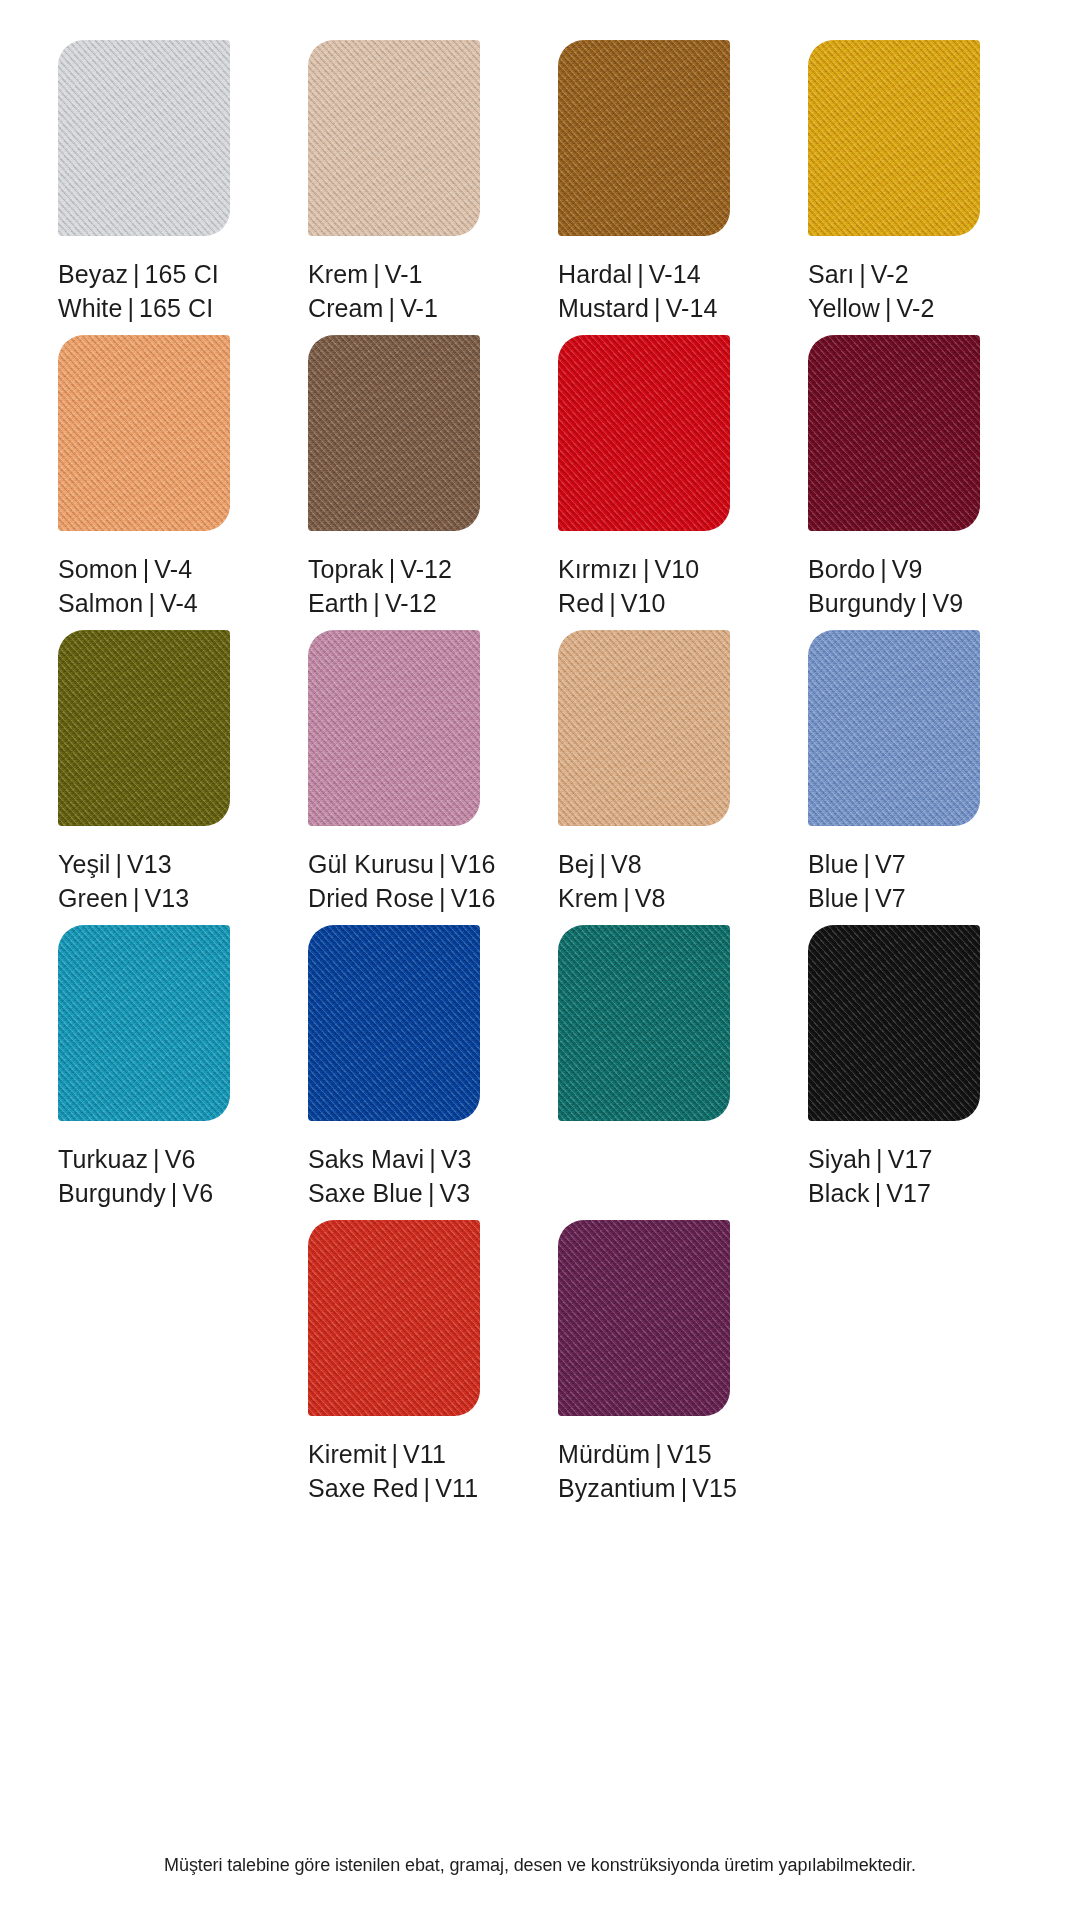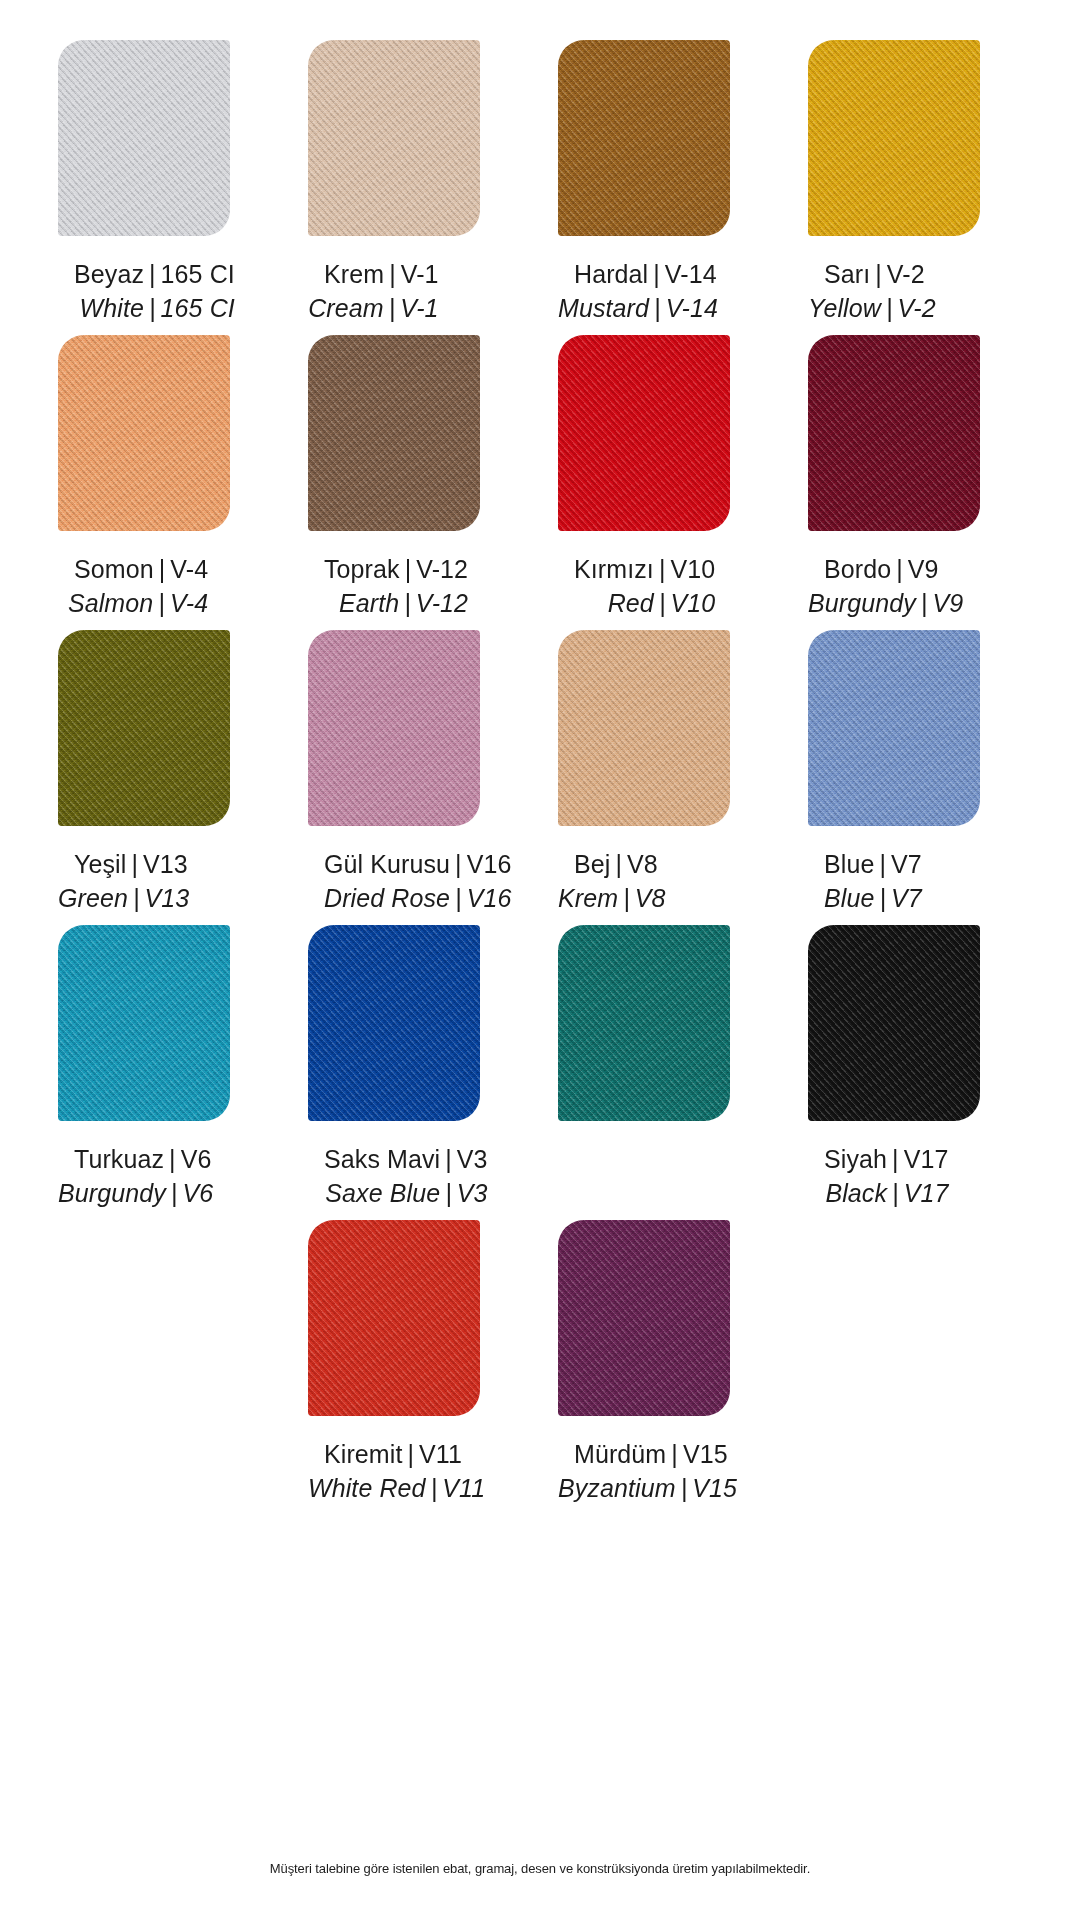--- a/index.html
+++ b/index.html
@@ -111,44 +111,41 @@
     margin-left: 18px;
     line-height: 1.34;
     white-space: nowrap;
   }
 
   .label-tr {
     font-size: 25px;
     font-weight: 400;
     letter-spacing: 0.1px;
     color: #1c1c1c;
-    margin-left: 16px;
   }
 
   .label-en {
     font-size: 25px;
-    font-style: italic;
     font-weight: 400;
     letter-spacing: 0.1px;
     color: #1c1c1c;
-    text-align: right;
   }
 
   .sep {
     padding: 0 5px;
     font-weight: 300;
   }
 
   .footer {
     position: absolute;
     left: 0;
     bottom: 44px;
     width: 1080px;
     text-align: center;
-    font-size: 13px;
+    font-size: 18px;
     letter-spacing: -0.1px;
     color: #1d1d1d;
   }
 </style>
 </head>
 <body>
 
 <div class="sheet">
 
   <div class="grid" id="swatch-grid">
@@ -257,21 +254,21 @@
         <div class="swatch" style="background-color: rgb(17, 17, 17);"></div>
         <div class="labels">
           <div class="label-tr"><span>Siyah</span><span class="sep">|</span><span>V17</span></div>
           <div class="label-en"><span>Black</span><span class="sep">|</span><span>V17</span></div>
         </div>
       </div>
       <div class="cell row-offset">
         <div class="swatch" style="background-color: rgb(207, 43, 29);"></div>
         <div class="labels">
           <div class="label-tr"><span>Kiremit</span><span class="sep">|</span><span>V11</span></div>
-          <div class="label-en"><span>White Red</span><span class="sep">|</span><span>V11</span></div>
+          <div class="label-en"><span>Saxe Red</span><span class="sep">|</span><span>V11</span></div>
         </div>
       </div>
       <div class="cell">
         <div class="swatch" style="background-color: rgb(100, 33, 80);"></div>
         <div class="labels">
           <div class="label-tr"><span>Mürdüm</span><span class="sep">|</span><span>V15</span></div>
           <div class="label-en"><span>Byzantium</span><span class="sep">|</span><span>V15</span></div>
         </div>
       </div>
     </div>

